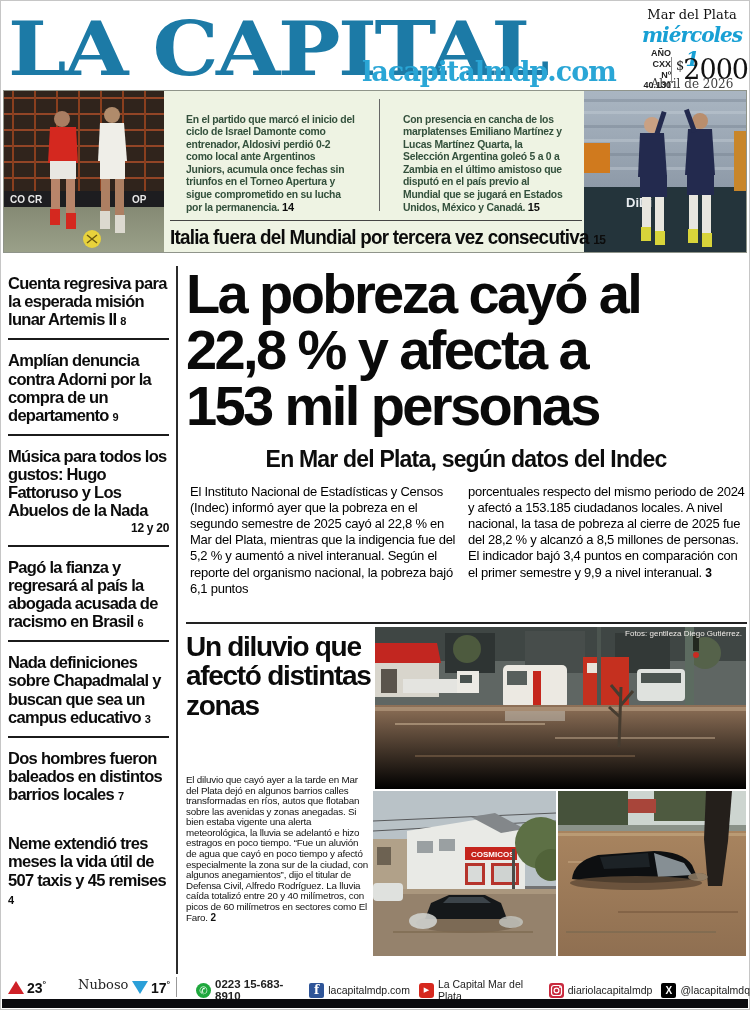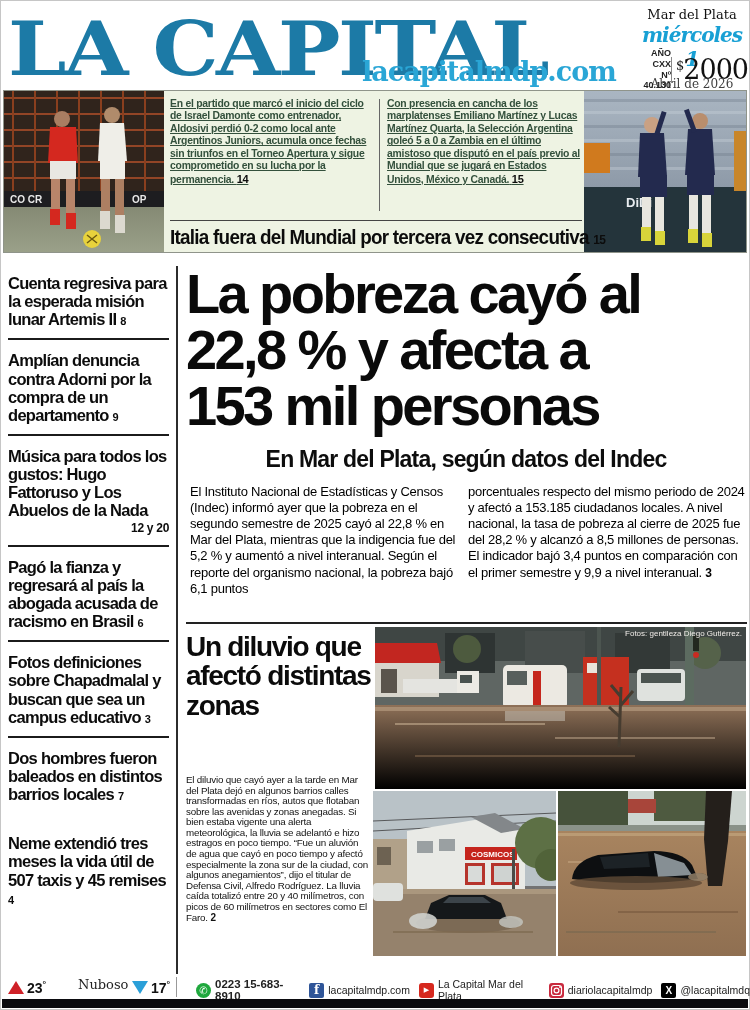--- a/index.html
+++ b/index.html
@@ -15,21 +15,21 @@
   .db-date{font:400 12px "DejaVu Serif",serif;color:#404040;margin-top:6px;}
   .edrow{position:absolute;left:640px;top:56px;width:108px;display:flex;align-items:center;}
   .edleft{width:46px;text-align:right;font:700 9px/1.2 "Liberation Sans",sans-serif;color:#222;border-right:1px solid #888;height:26px;display:flex;flex-direction:column;justify-content:center;}
   .price{padding-left:4px;font:400 27px "DejaVu Serif",serif;color:#111;letter-spacing:-1px;line-height:1;text-align:right;}
   .price .cur{font-size:13px;vertical-align:9px;}
   
   .topstrip{position:absolute;left:3px;top:90px;width:744px;height:163px;background:#eef3e3;border:1px solid #8f948a;box-sizing:border-box;}
   .ts-photo{position:absolute;top:0;height:161px;overflow:hidden;}
   .ts-story{position:absolute;top:7px;}
   .ts-story h3{margin:0 0 5px 0;font:700 18px/1.04 "Liberation Sans",sans-serif;color:#0d0d0d;letter-spacing:-0.7px;}
-  .ts-story p{margin:0;font:700 10.4px/1.2 "Liberation Sans",sans-serif;color:#33503c;letter-spacing:-0.25px;text-decoration:underline;}
+  .ts-story p{margin:16px;font:700 10.4px/1.2 "Liberation Sans",sans-serif;color:#33503c;letter-spacing:-0.25px;}
   .ts-story .pg{color:#0d0d0d;font-size:11px;}
   .ts-vdiv{position:absolute;left:375px;top:8px;width:1px;height:112px;background:#666;}
   .ts-hr{position:absolute;left:166px;top:129px;width:412px;height:1px;background:#444;}
   .ts-banner{position:absolute;left:166px;top:134px;white-space:nowrap;font:700 20.5px "Liberation Sans",sans-serif;
              color:#0c0c0c;letter-spacing:-0.8px;transform:scaleX(0.92);transform-origin:left top;}
   .ts-banner .pg{font-size:13px;}
   
   .sidebar{position:absolute;left:8px;top:263px;width:161px;}
   .sb-item{padding:11px 0 10px 0;font:700 16.5px/1.1 "Liberation Sans",sans-serif;color:#0c0c0c;letter-spacing:-0.7px;}
   .sb-item.rule{border-bottom:2px solid #1b1b1b;}
@@ -204,21 +204,21 @@
 
     <div class="ts-hr"></div>
     <div class="ts-banner"><span>Italia fuera del Mundial por tercera vez consecutiva</span> <b class="pg">15</b></div>
   </div>
 
   <div class="sidebar">
     <div class="sb-item rule"><span>Cuenta regresiva para la esperada misión lunar Artemis II</span> <span class="pg">8</span></div>
     <div class="sb-item rule"><span>Amplían denuncia contra Adorni por la compra de un departamento</span> <span class="pg">9</span></div>
     <div class="sb-item rule"><span>Música para todos los gustos: Hugo Fattoruso y Los Abuelos de la Nada</span><span class="pgline">12 y 20</span></div>
     <div class="sb-item rule"><span>Pagó la fianza y regresará al país la abogada acusada de racismo en Brasil</span> <span class="pg">6</span></div>
-    <div class="sb-item rule"><span>Fotos definiciones sobre Chapadmalal y buscan que sea un campus educativo</span> <span class="pg">3</span></div>
+    <div class="sb-item rule"><span>Nada definiciones sobre Chapadmalal y buscan que sea un campus educativo</span> <span class="pg">3</span></div>
     <div class="sb-item" style="padding-bottom:20px;"><span>Dos hombres fueron baleados en distintos barrios locales</span> <span class="pg">7</span></div>
     <div class="sb-item"><span>Neme extendió tres meses la vida útil de 507 taxis y 45 remises</span> <span class="pg">4</span></div>
   </div>
   <div class="vline-main"></div>
 
   <div class="mh">
     <div>La pobreza cayó al</div>
     <div>22,8 % y afecta a</div>
     <div>153 mil personas</div>
   </div>

